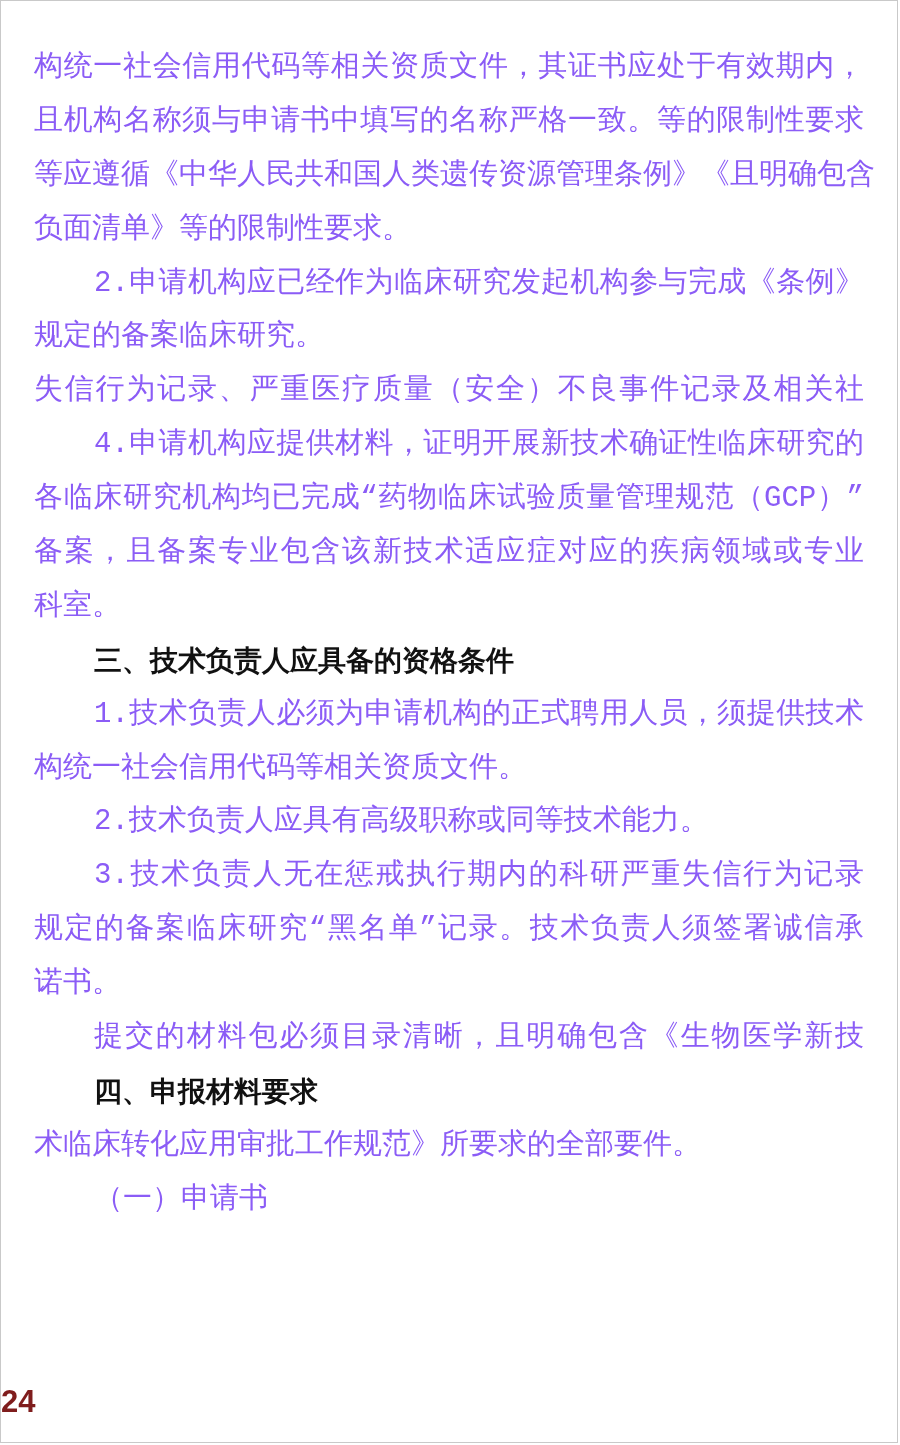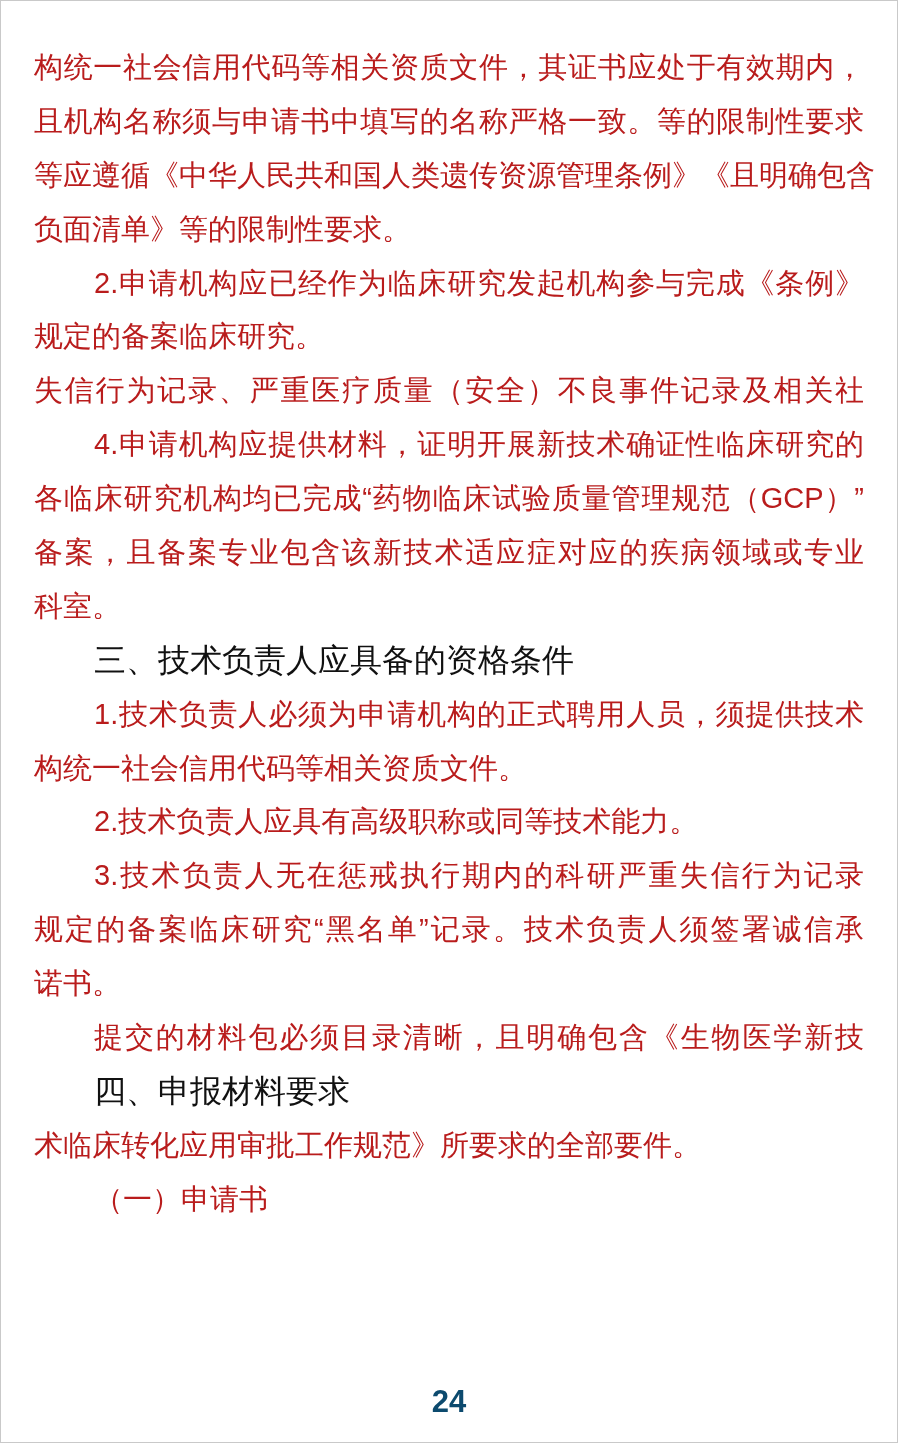--- a/index.html
+++ b/index.html
@@ -18,51 +18,51 @@
   }
   .content {
     position: absolute;
     top: 40px;
     left: 33px;
     right: 33px;
   }
   .line {
     height: 53.9px;
     line-height: 53.9px;
-    font-family: Liberation Sans, sans-serif;
+    font-family: Liberation Mono, monospace;
     font-size: 29px;
-    color: #b91c1c;
+    color: #8b5cf6;
     white-space: nowrap;
     overflow: visible;
     text-align: left;
     text-justify: inter-character;
   }
   .line.full {
     text-align: justify;
     text-align-last: justify;
   }
   .line.indent {
     text-indent: 60px;
   }
   .line.heading {
     font-family: "Liberation Sans", "DejaVu Sans", sans-serif;
-    font-weight: 400;
-    font-size: 32px;
+    font-weight: 700;
+    font-size: 28px;
     color: #111111;
   }
   .page-number {
     position: absolute;
     bottom: 22px;
     left: 0;
     right: 0;
-    text-align: center;
+    text-align: left;
     font-family: "Liberation Sans", "DejaVu Sans", sans-serif;
     font-weight: 600;
     font-size: 31px;
-    color: #0c4a6e;
+    color: #7f1d1d;
   }
 </style>
 </head>
 <body>
 
 <div class="page">
   <div class="content">
       <div class="line full">构统一社会信用代码等相关资质文件，其证书应处于有效期内，</div>
       <div class="line full">且机构名称须与申请书中填写的名称严格一致。等的限制性要求</div>
       <div class="line full">等应遵循《中华人民共和国人类遗传资源管理条例》《且明确包含</div>

